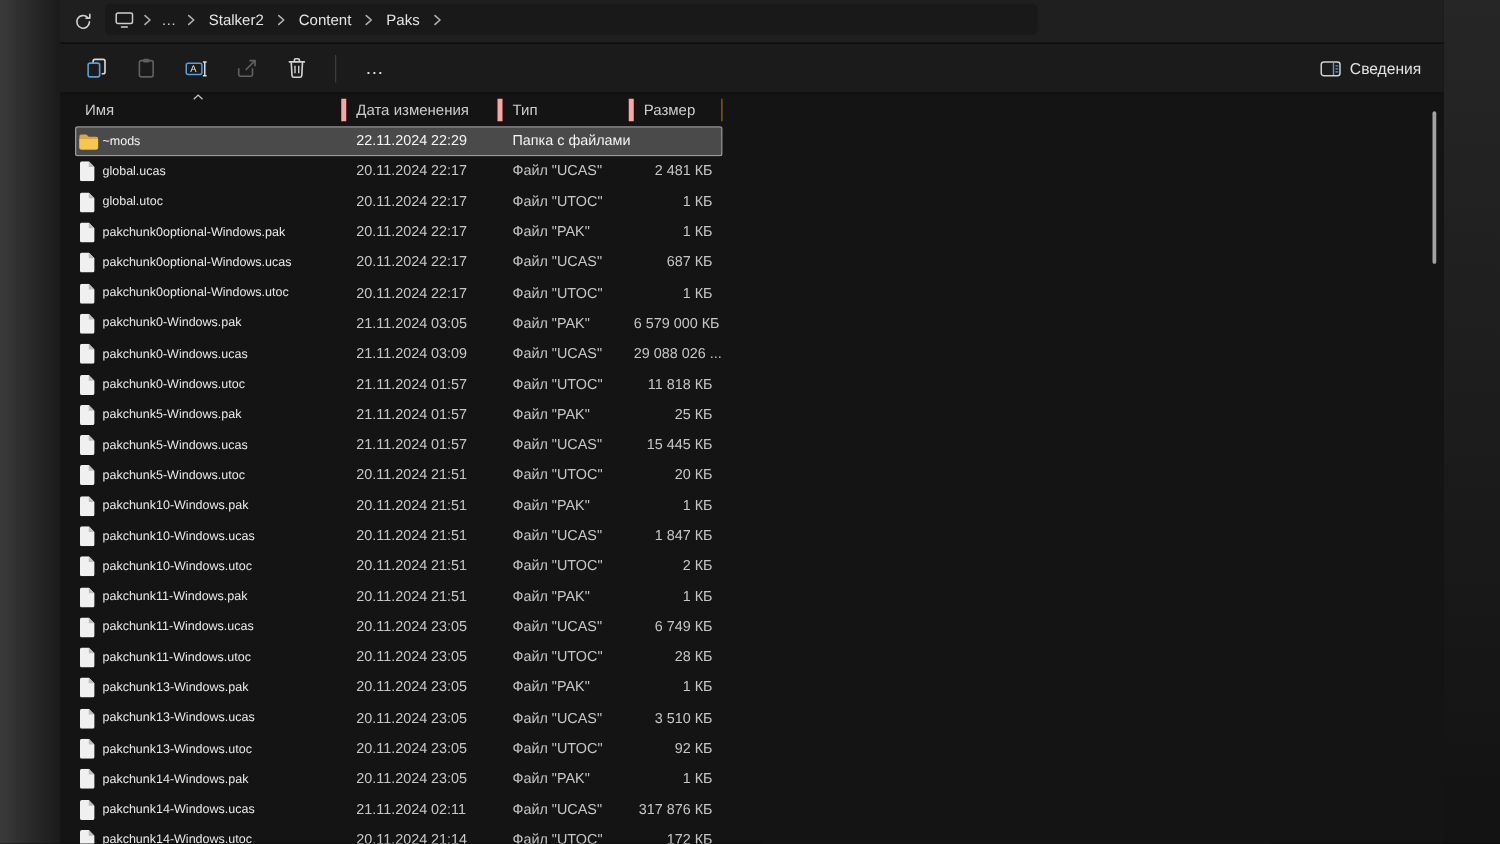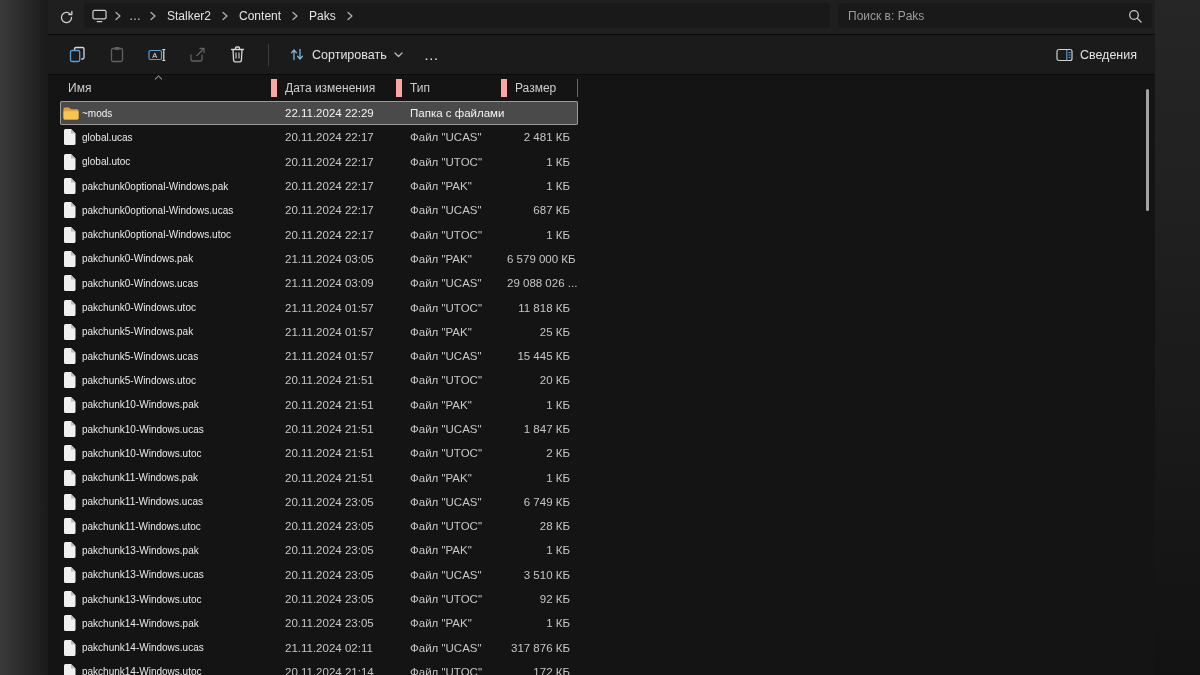--- a/index.html
+++ b/index.html
@@ -42,21 +42,21 @@
   .tbtn.disabled { opacity:.55; }
   .tb-divider { width:1px; height:22px; background:#3c3c3c; margin:0 10px; }
   .tb-spacer { flex:1; }
   .more-dots { font-size:15px; color:#e2e2e2; letter-spacing:1px; }
 
   
   .content { position:relative; flex:1; background:#141414; overflow:hidden; }
   .files-table { position:absolute; left:12px; top:2px; width:518px; }
   .thead { position:relative; display:grid; grid-template-columns:217px 125px 105px 71px;
            height:22px; align-items:center; }
-  .th { color:#cdcdcd; font-size:12px; padding-left:8px; border-right:6px solid #fca5a5;
+  .th { color:#cdcdcd; font-size:12px; padding-left:8px; border-right:4px solid #fca5a5;
         height:18px; line-height:18px; }
   .th:last-child { border-right:1px solid #a16207; }
   .sort-caret { position:absolute; left:94px; top:-2px; }
 
   .rows { position:absolute; left:12px; top:26px; width:518px; }
   .row { display:grid; grid-template-columns:22px 195px 125px 105px 71px;
          height:24.3px; align-items:center; border-radius:2px; }
   .row.selected { background:#4a4a4a; box-shadow:inset 0 0 0 1px #9a9a9a; }
   .cell-icon { display:flex; align-items:center; justify-content:flex-start; padding-left:3px; }
   .c-name { color:#e9e9e9; font-size:10px; overflow:hidden; white-space:nowrap; }
@@ -119,29 +119,20 @@
             </svg>
         </span>
         <span class="crumb">Paks</span>
         <span class="crumb-sep">
           <svg width="8" height="10" viewBox="0 0 8 10">
               <path d="M2 1.5 6 5 2 8.5" fill="none" stroke="#b0b0b0" stroke-width="1.3" stroke-linecap="round" stroke-linejoin="round"></path>
             </svg>
         </span>
       </div>
 
-      <div class="search-box">
-        <input type="text" placeholder="Поиск в: Paks" style="">
-        <span class="ic">
-          <svg width="14" height="14" viewBox="0 0 14 14">
-              <circle cx="6" cy="6" r="4.3" fill="none" stroke="#c6c6c6" stroke-width="1.3"></circle>
-              <path d="M9.4 9.4 13 13" stroke="#c6c6c6" stroke-width="1.3" stroke-linecap="round"></path>
-            </svg>
-        </span>
-      </div>
     </div>
 
     <div class="toolbar">
       <div class="tbtn">
         <span class="ic">
           <svg width="17" height="17" viewBox="0 0 17 17">
               <path d="M5.5 4.5V3A1.5 1.5 0 0 1 7 1.5h6.5A1.5 1.5 0 0 1 15 3v8.5a1.5 1.5 0 0 1-1.5 1.5h-1.2" fill="none" stroke="#d9d9d9" stroke-width="1.3"></path>
               <rect x="1.5" y="4.5" width="9.2" height="11" rx="1.5" fill="none" stroke="#5a9fd4" stroke-width="1.3"></rect>
             </svg>
         </span>
@@ -179,34 +170,20 @@
               <path d="M1.5 3.5h12" stroke="#d4d4d4" stroke-width="1.3" stroke-linecap="round"></path>
               <path d="M5.5 3V2a1 1 0 0 1 1-1h2a1 1 0 0 1 1 1v1" fill="none" stroke="#d4d4d4" stroke-width="1.3"></path>
               <path d="M3 3.8l.6 10.6a1.5 1.5 0 0 0 1.5 1.4h4.8a1.5 1.5 0 0 0 1.5-1.4L12 3.8" fill="none" stroke="#d4d4d4" stroke-width="1.3"></path>
               <path d="M6 6.5v6M9 6.5v6" stroke="#d4d4d4" stroke-width="1.1"></path>
             </svg>
         </span>
       </div>
 
       <div class="tb-divider"></div>
 
-      <div class="tbtn">
-        <span class="ic">
-          <svg width="16" height="15" viewBox="0 0 16 15">
-              <path d="M5 12.5v-9M5 3 2.6 5.7M5 3l2.4 2.7" fill="none" stroke="#7ab4de" stroke-width="1.3" stroke-linecap="round" stroke-linejoin="round"></path>
-              <path d="M11 2.5v9M11 12l-2.4-2.7M11 12l2.4-2.7" fill="none" stroke="#7ab4de" stroke-width="1.3" stroke-linecap="round" stroke-linejoin="round"></path>
-            </svg>
-        </span>
-        <span>Сортировать</span>
-        <span class="ic">
-          <svg width="9" height="6" viewBox="0 0 9 6">
-              <path d="M1 1l3.5 3.5L8 1" fill="none" stroke="#c0c0c0" stroke-width="1.2" stroke-linecap="round" stroke-linejoin="round"></path>
-            </svg>
-        </span>
-      </div>
 
 
       <div class="tbtn">
         <span class="more-dots">…</span>
       </div>
 
       <div class="tb-spacer"></div>
 
       <div class="tbtn">
         <span class="ic">

